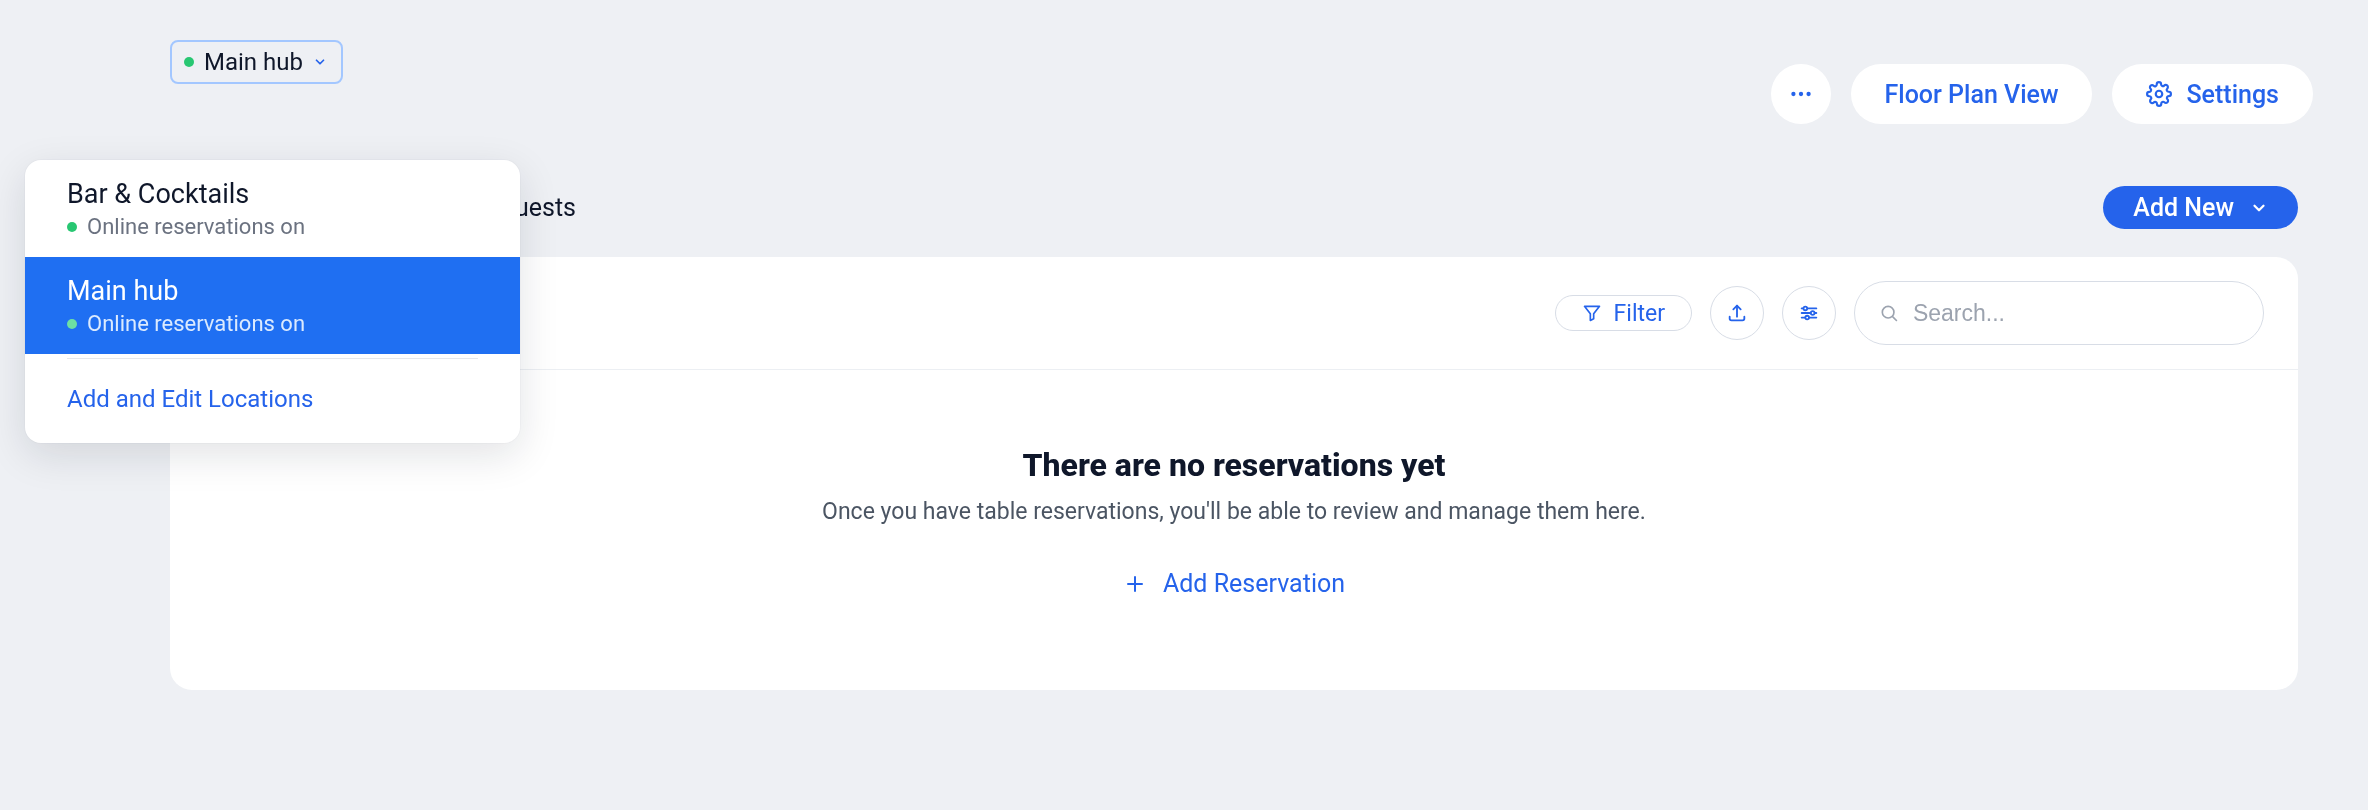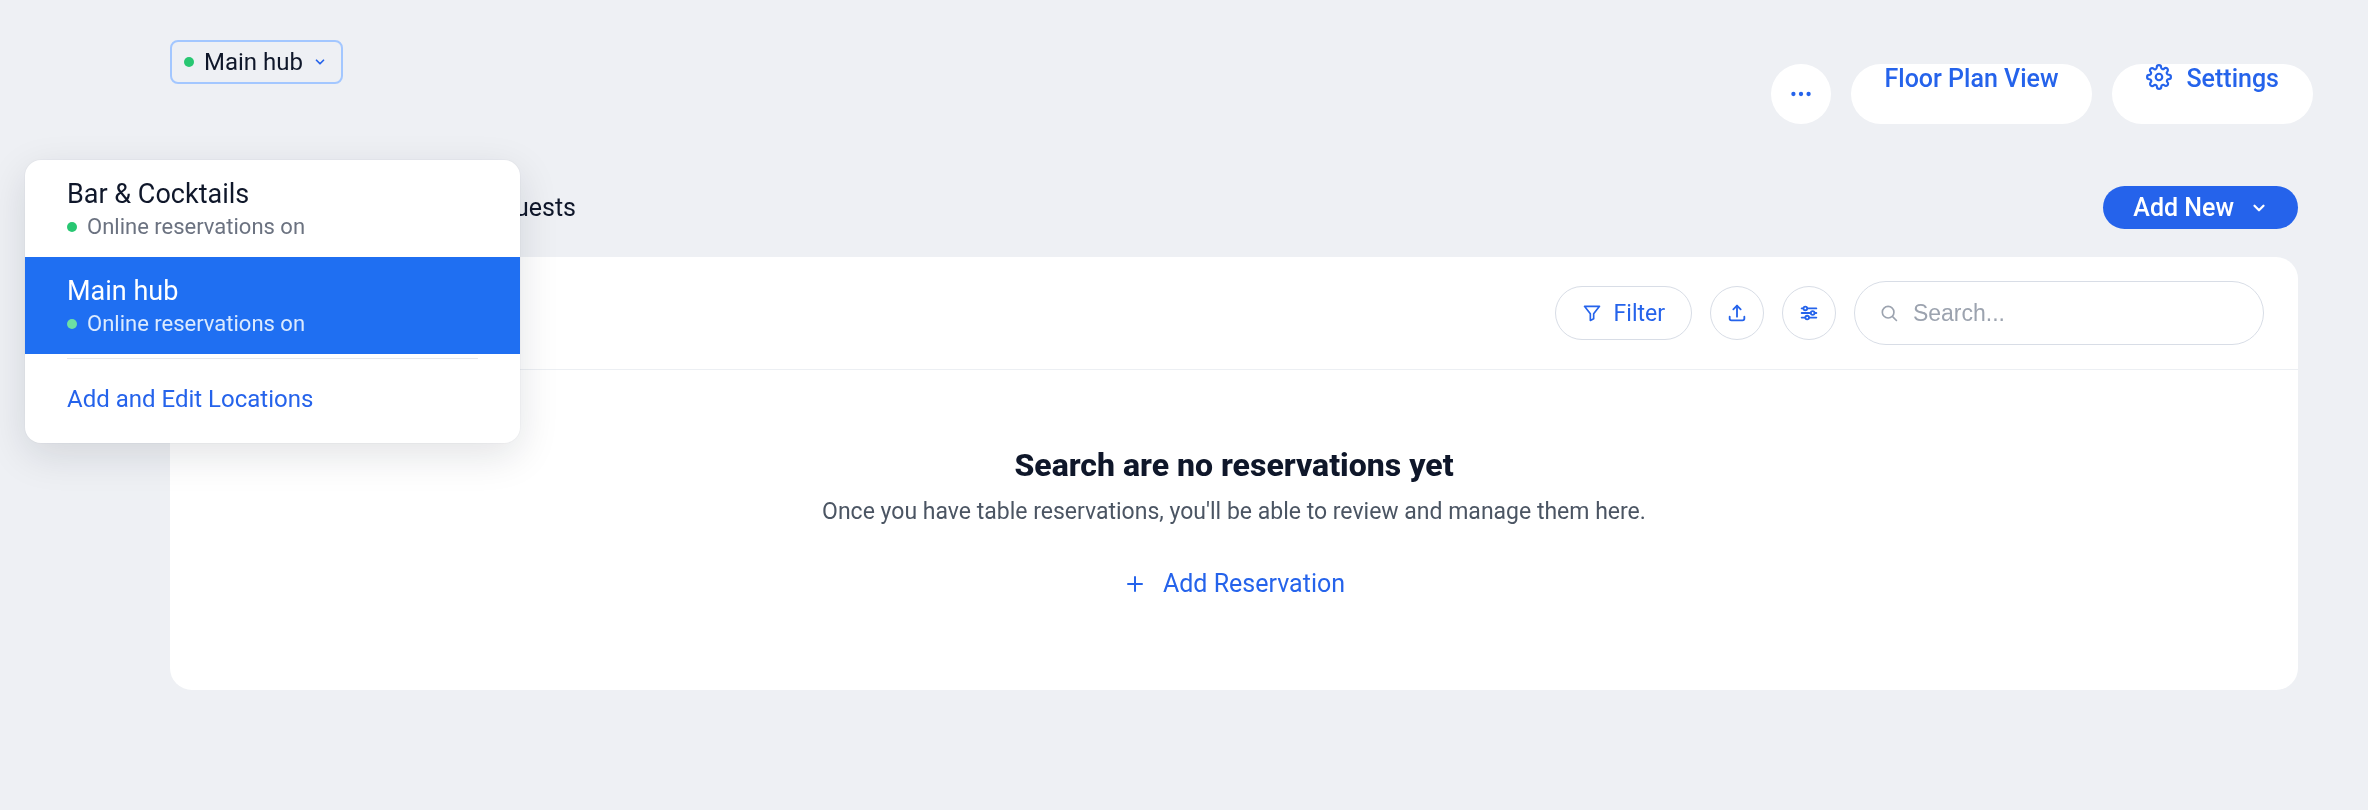--- a/index.html
+++ b/index.html
@@ -72,21 +72,21 @@
     justify-content: center;
     color: #2563eb;
     cursor: pointer;
   }
   .btn-pill {
     height: 60px;
     padding: 0 34px;
     border-radius: 999px;
     background: #fff;
     display: flex;
-    align-items: flex-start;
+    align-items: center;
     gap: 14px;
     color: #2563eb;
     font-size: 25px;
     font-weight: 500;
     cursor: pointer;
   }
 
   .dropdown {
     position: absolute;
     top: 120px;
@@ -167,21 +167,21 @@
     margin-right: 15px;
   }
   .toolbar {
     display: flex;
     align-items: center;
     justify-content: flex-end;
     gap: 18px;
     padding: 24px 34px;
   }
   .filter-chip {
-    height: 54px;
+    height: 36px;
     padding: 0 26px;
     border: 1px solid #d8dde6;
     border-radius: 999px;
     display: flex;
     align-items: center;
     gap: 12px;
     color: #2563eb;
     font-size: 23px;
     cursor: pointer;
   }
@@ -341,21 +341,21 @@
       <div class="search-box">
         <svg width="22" height="22" viewBox="0 0 24 24" fill="none" stroke="#9ca3af" stroke-width="2" stroke-linecap="round" stroke-linejoin="round">
           <circle cx="11" cy="11" r="7"></circle>
           <line x1="21" y1="21" x2="16.65" y2="16.65"></line>
         </svg>
         <input type="text" placeholder="Search..." style="">
       </div>
     </div>
     <div class="panel-divider"></div>
     <div class="empty-state">
-      <div class="empty-title">Search are no reservations yet</div>
+      <div class="empty-title">There are no reservations yet</div>
       <div class="empty-sub">Once you have table reservations, you'll be able to review and manage them here.</div>
       <div class="empty-action">
         <svg width="24" height="24" viewBox="0 0 24 24" fill="none" stroke="#2563eb" stroke-width="2" stroke-linecap="round" stroke-linejoin="round">
           <line x1="12" y1="5" x2="12" y2="19"></line>
           <line x1="5" y1="12" x2="19" y2="12"></line>
         </svg>
         <span>Add Reservation</span>
       </div>
     </div>
   </div>

